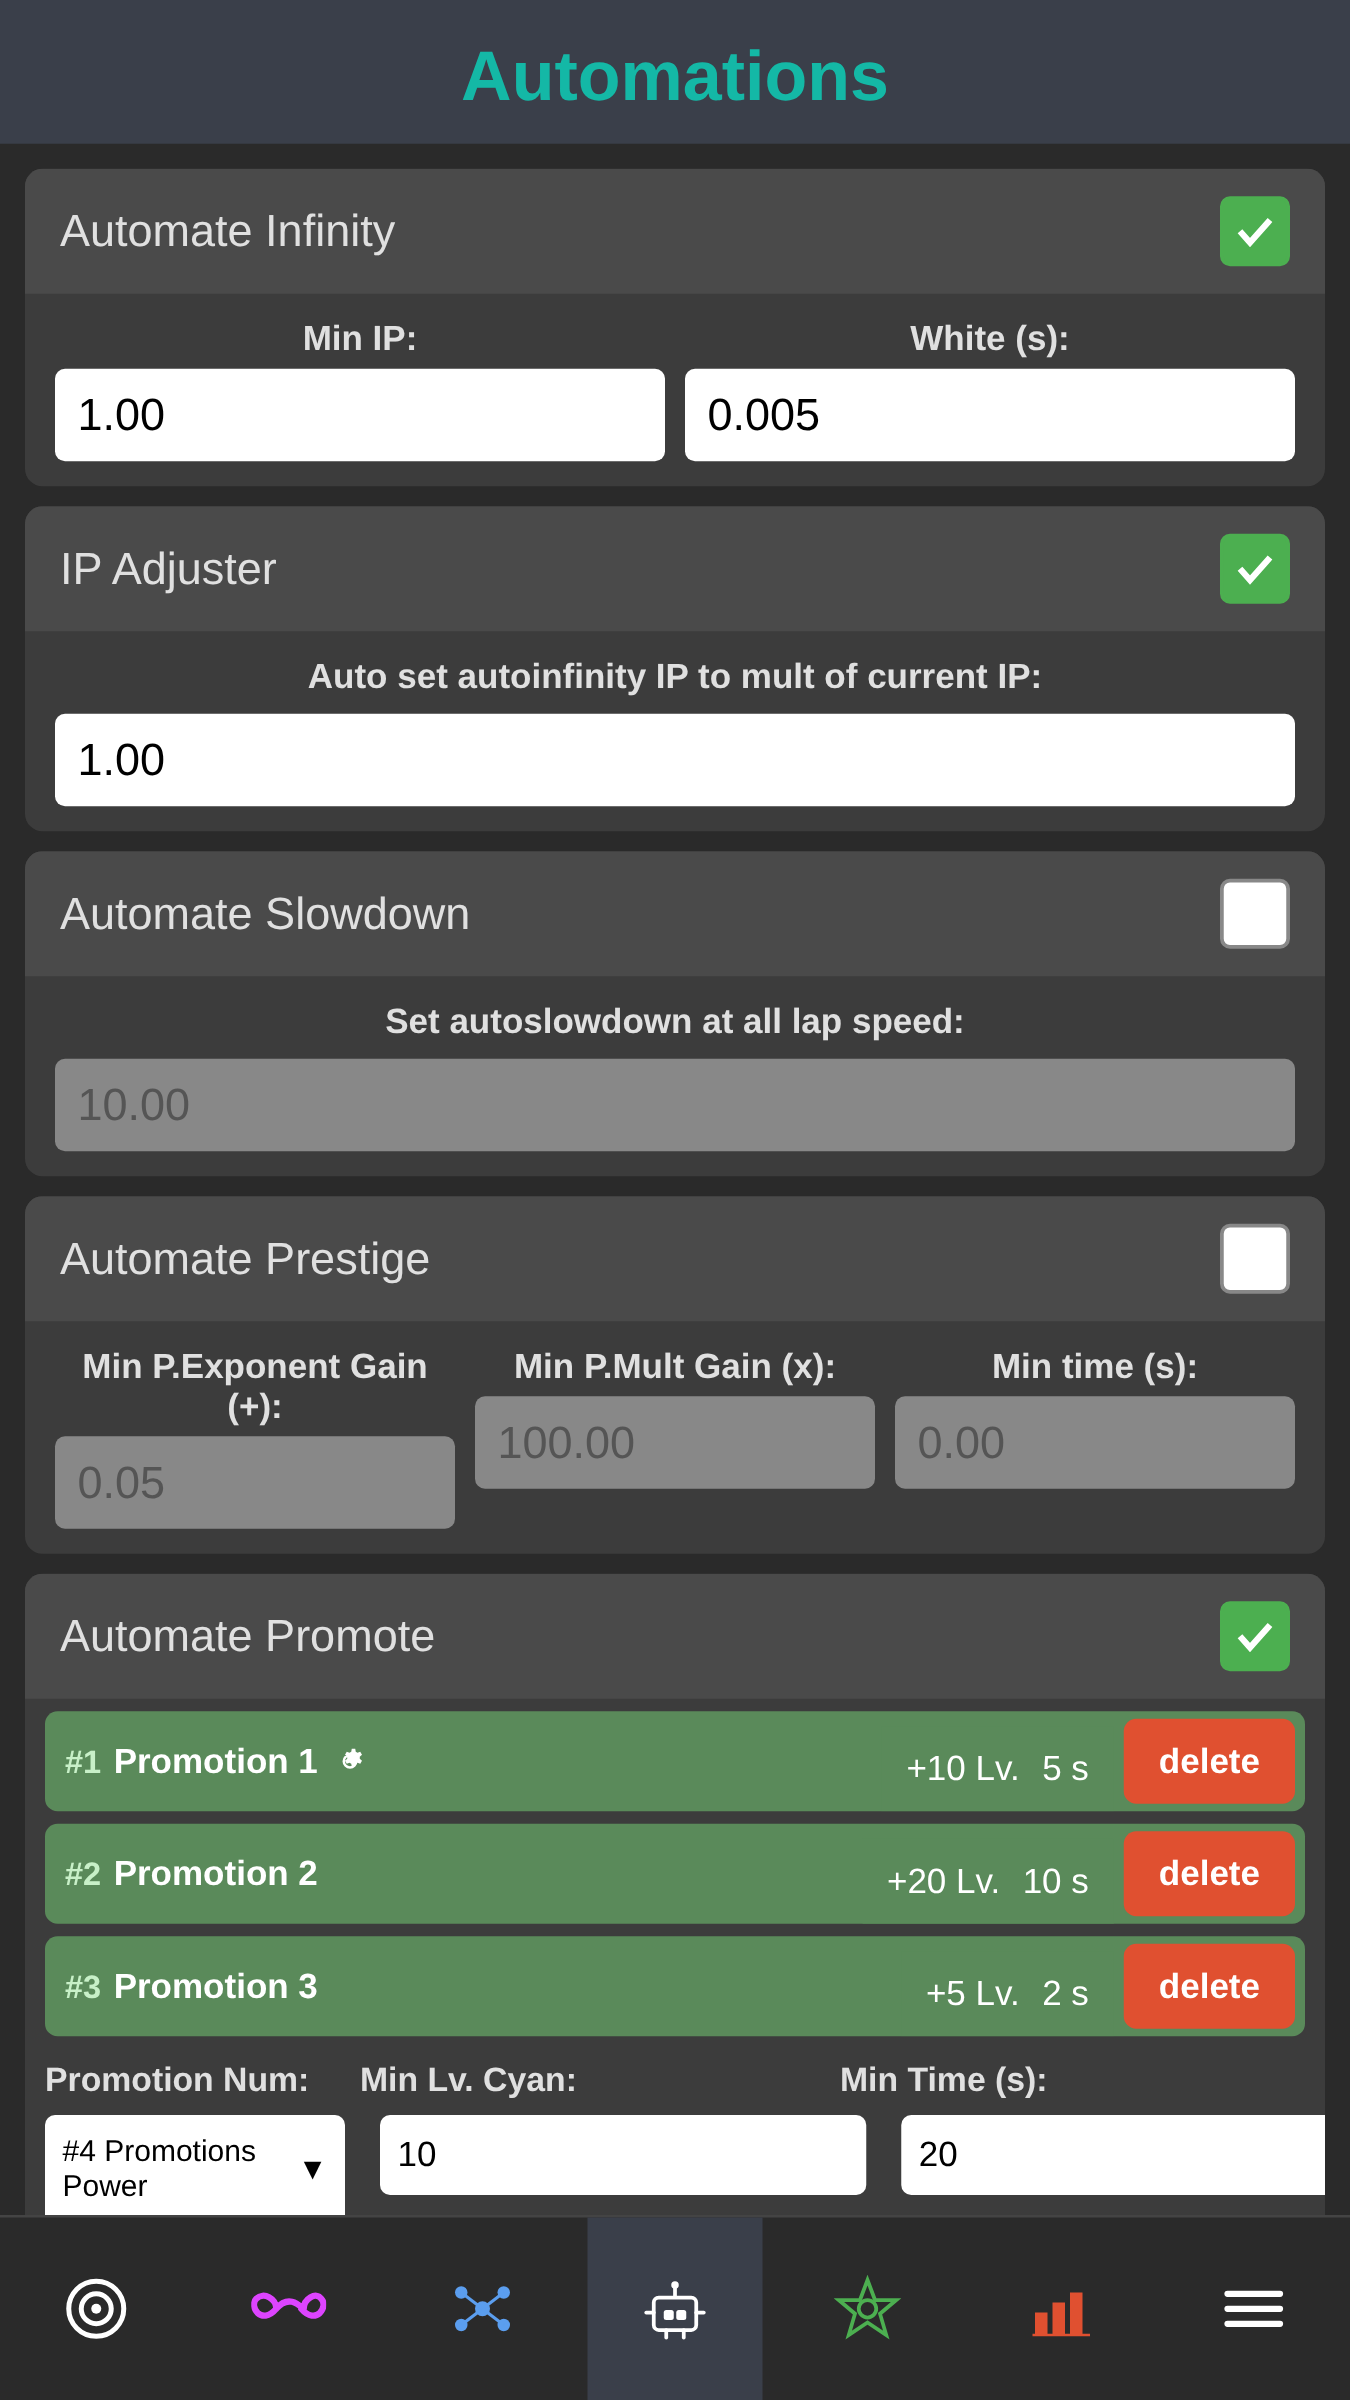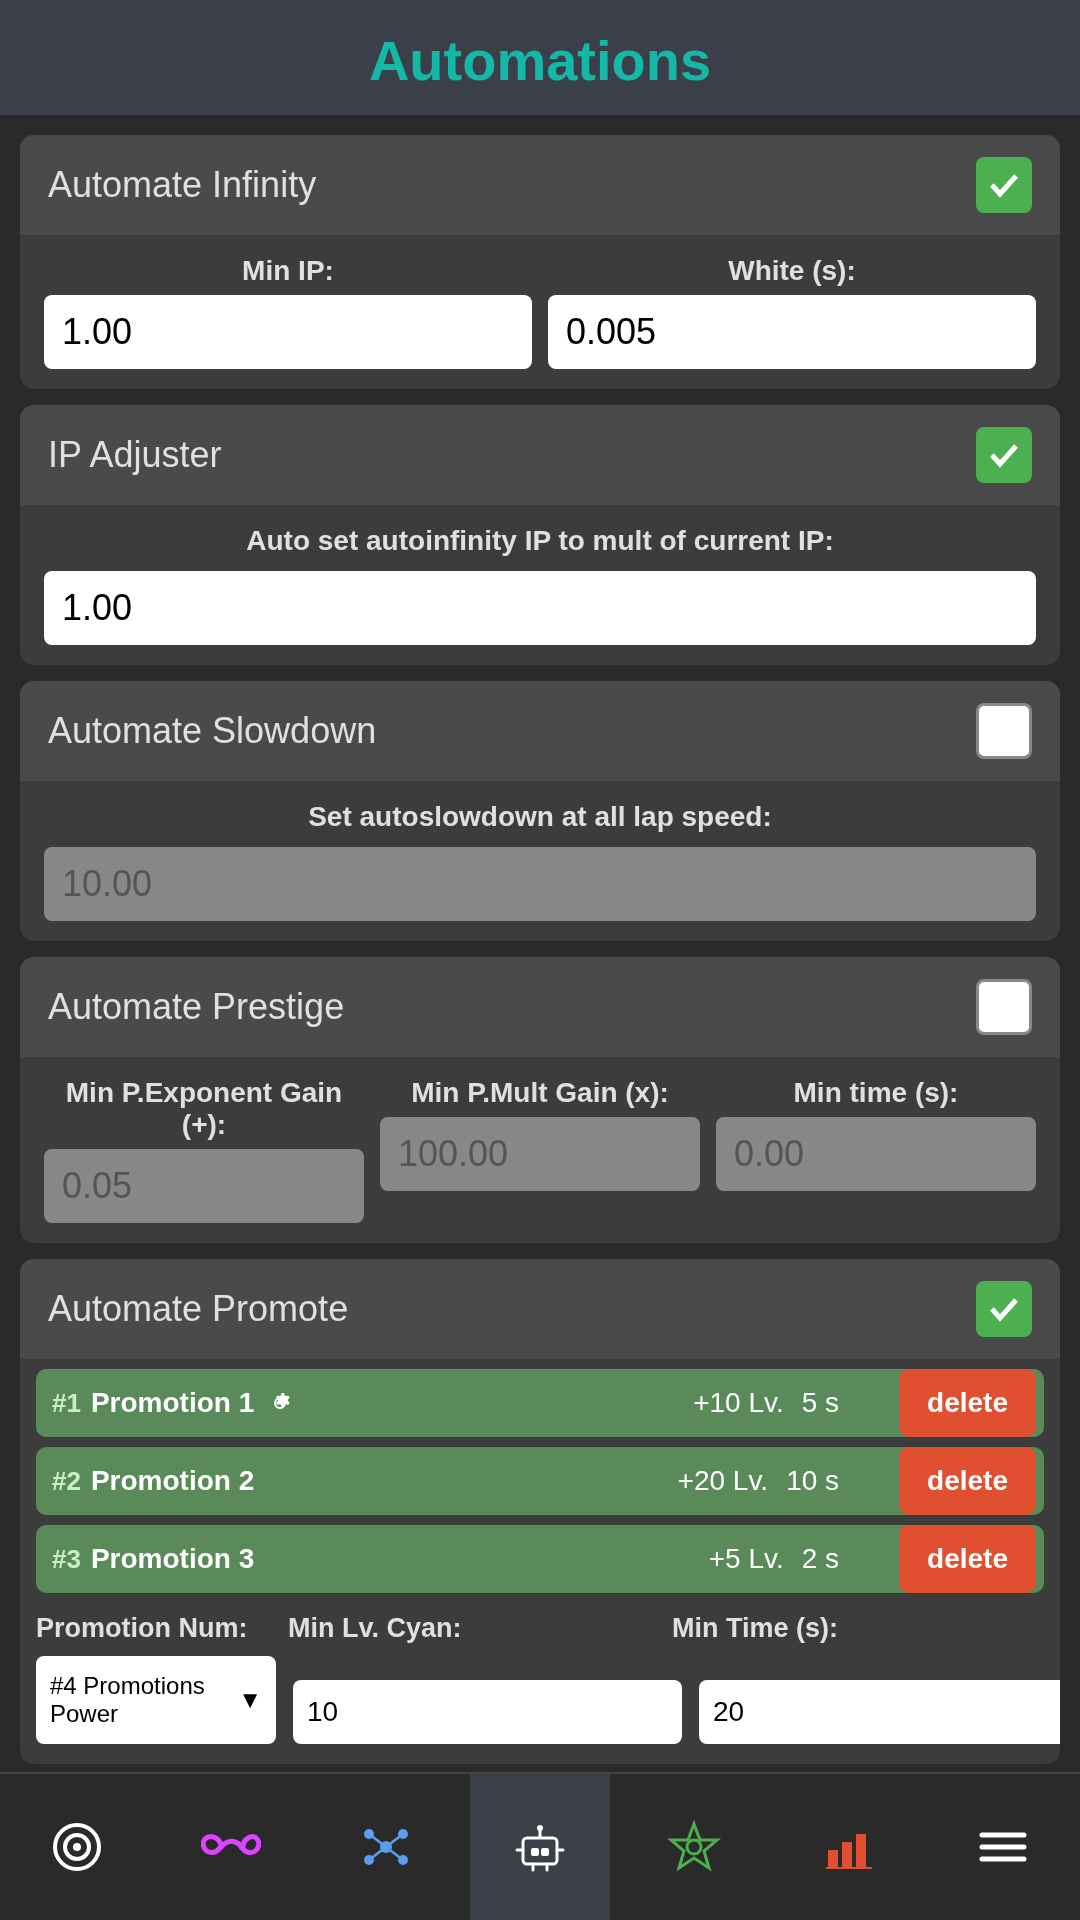--- a/index.html
+++ b/index.html
@@ -161,32 +161,32 @@
       color: #fff;
     }
     .promo-stats {
       display: flex;
       align-items: center;
       gap: 18px;
       padding: 18px 20px;
       background: #5a8a5a;
       font-size: 28px;
       color: #fff;
+      margin-top: 12px;
     }
     .promo-delete {
       background: #e05030;
       color: #fff;
       font-size: 28px;
       font-weight: bold;
       padding: 18px 28px;
       border: none;
       cursor: pointer;
       border-radius: 10px;
       margin-right: 8px;
-      margin-left: 32px;
     }
 
     
     .promo-add-section {
       padding: 20px 16px 20px;
       display: flex;
       flex-direction: column;
       gap: 12px;
     }
     .promo-add-labels {
@@ -197,22 +197,22 @@
       font-size: 27px;
       font-weight: bold;
       color: #e0e0e0;
     }
     .promo-add-label-1 { flex: 0 0 240px; }
     .promo-add-label-2 { flex: 1; }
     .promo-add-label-3 { flex: 1; }
 
     .promo-add-inputs {
       display: flex;
-      gap: 17px;
-      align-items: flex-end;
+      gap: 28px;
+      align-items: flex-start;
     }
     .promo-dropdown {
       flex: 0 0 240px;
       background: #fff;
       color: #000;
       border: none;
       border-radius: 8px;
       padding: 16px 14px;
       font-size: 24px;
       display: flex;

